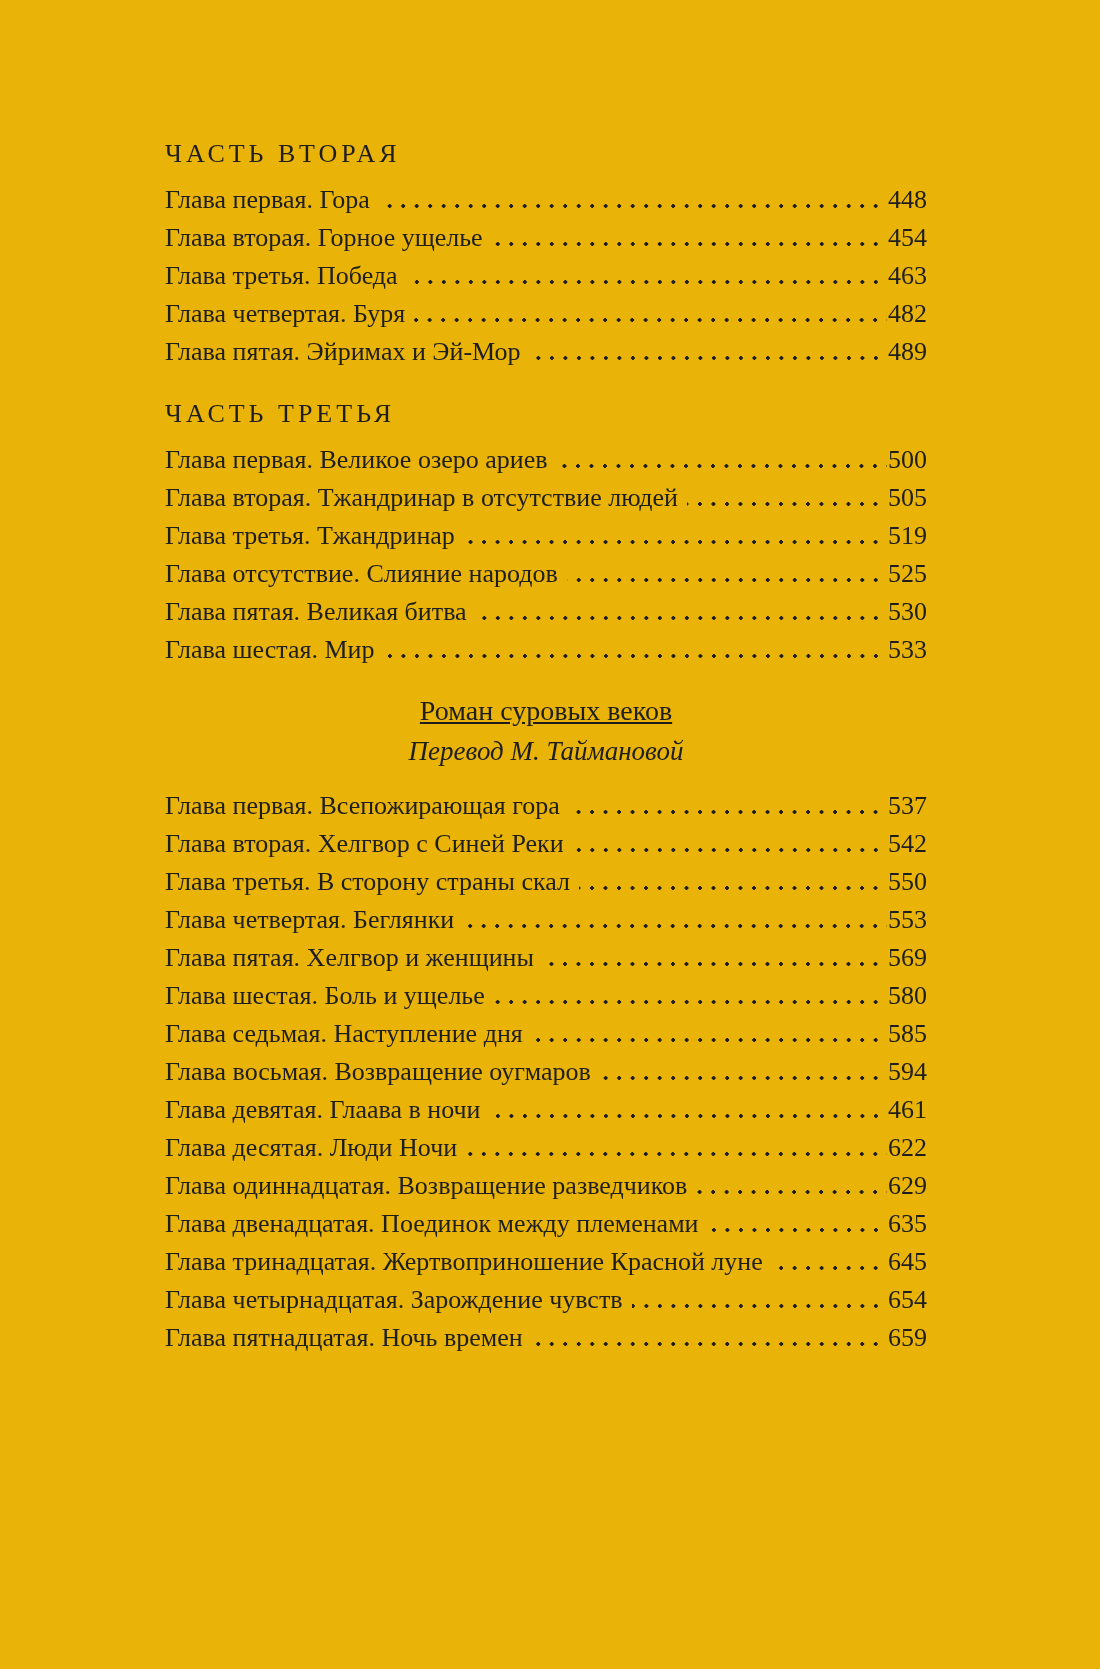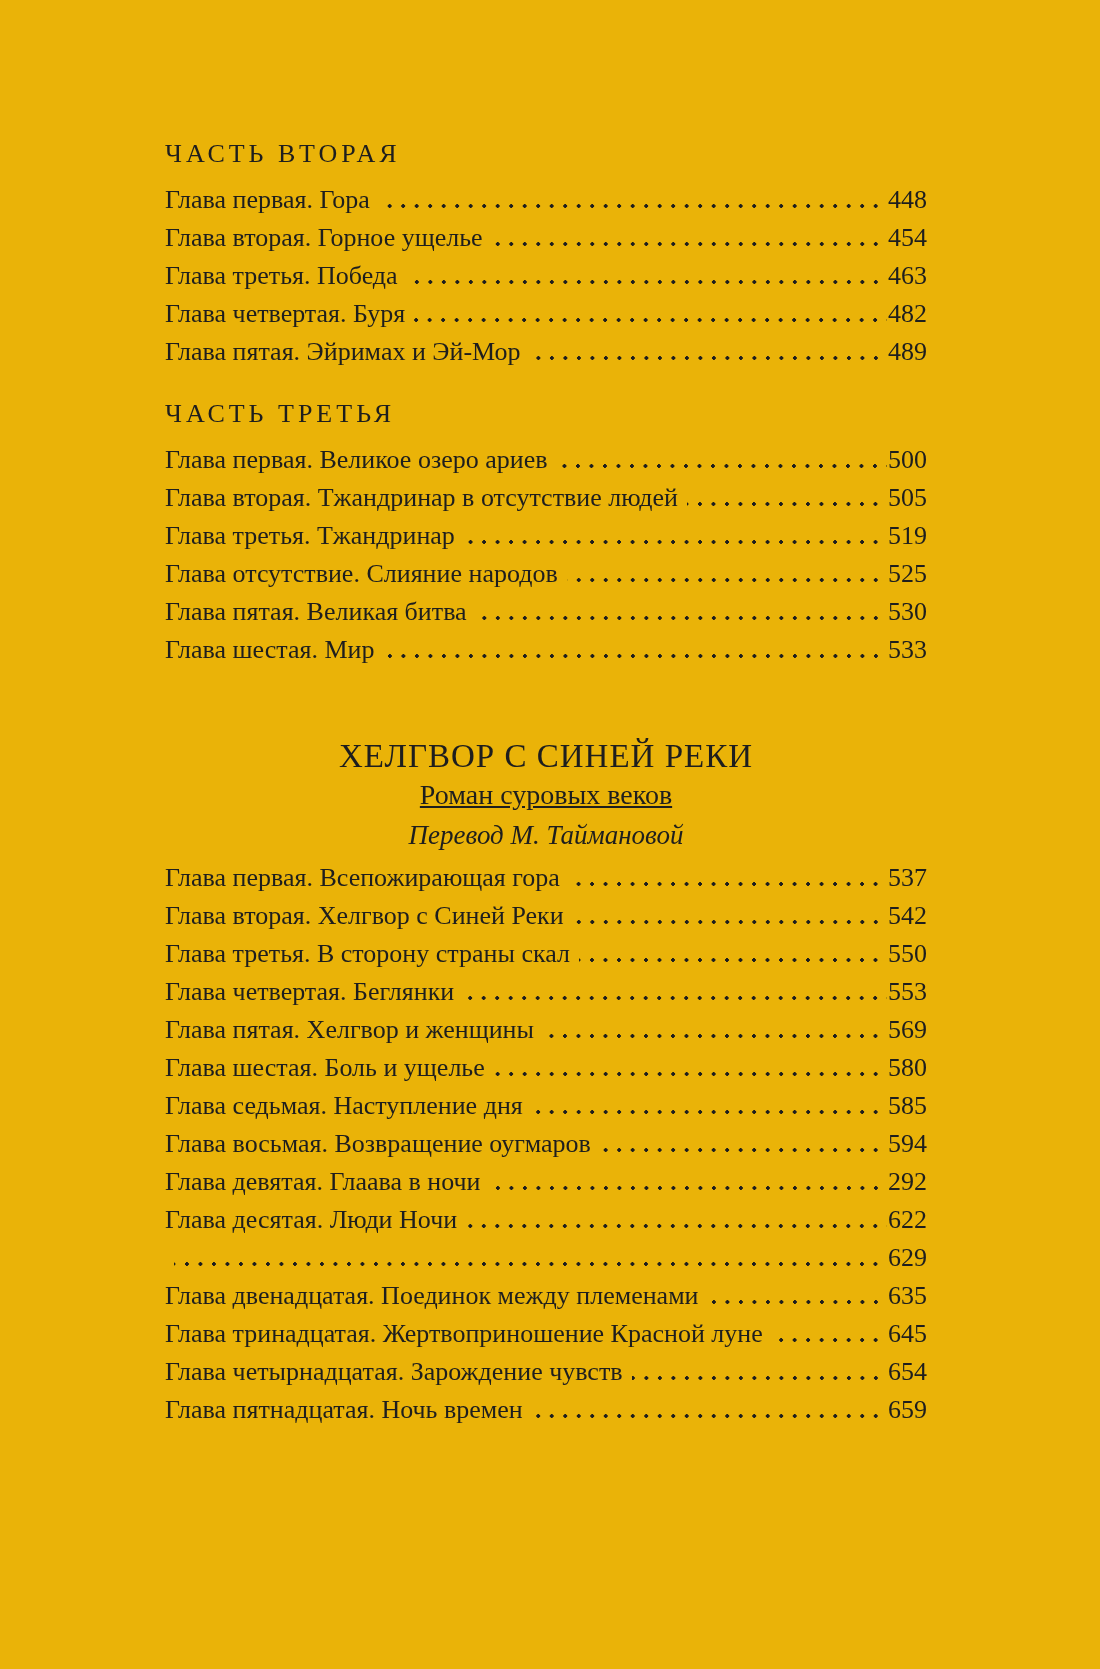--- a/index.html
+++ b/index.html
@@ -67,21 +67,21 @@
     font-size: 28px;
     line-height: 36px;
     text-decoration: underline;
   }
   .book-translator {
     margin: 4px 0 0 0;
     font-size: 27px;
     line-height: 36px;
     font-style: italic;
   }
-  .book-entries { margin-top: 6px; }
+  .book-entries { margin-top: 18px; }
 </style>
 </head>
 <body>
 
 <div class="page">
   <div class="content">
 
     <div class="section">
       <h2 class="section-header">ЧАСТЬ ВТОРАЯ</h2>
       <div class="toc-row">
@@ -139,21 +139,20 @@
         <span class="toc-page-num">530</span>
       </div>
       <div class="toc-row">
         <span class="toc-title">Глава шестая. Мир</span>
         <span class="dot-leader"></span>
         <span class="toc-page-num">533</span>
       </div>
     </div>
 
     <div class="book-heading">
-      <h1 class="book-title">ХЕЛГВОР С СИНЕЙ РЕКИ</h1>
       <p class="book-subtitle">Роман суровых веков</p>
       <p class="book-translator">Перевод М. Таймановой</p>
     </div>
 
     <div class="book-entries">
       <div class="toc-row">
         <span class="toc-title">Глава первая. Всепожирающая гора</span>
         <span class="dot-leader"></span>
         <span class="toc-page-num">537</span>
       </div>
@@ -188,28 +187,29 @@
         <span class="toc-page-num">585</span>
       </div>
       <div class="toc-row">
         <span class="toc-title">Глава восьмая. Возвращение оугмаров</span>
         <span class="dot-leader"></span>
         <span class="toc-page-num">594</span>
       </div>
       <div class="toc-row">
         <span class="toc-title">Глава девятая. Глаава в ночи</span>
         <span class="dot-leader"></span>
-        <span class="toc-page-num">292</span>
+        <span class="toc-page-num">461</span>
       </div>
       <div class="toc-row">
         <span class="toc-title">Глава десятая. Люди Ночи</span>
         <span class="dot-leader"></span>
         <span class="toc-page-num">622</span>
       </div>
       <div class="toc-row">
+        <span class="toc-title">Глава одиннадцатая. Возвращение разведчиков</span>
         <span class="dot-leader"></span>
         <span class="toc-page-num">629</span>
       </div>
       <div class="toc-row">
         <span class="toc-title">Глава двенадцатая. Поединок между племенами</span>
         <span class="dot-leader"></span>
         <span class="toc-page-num">635</span>
       </div>
       <div class="toc-row">
         <span class="toc-title">Глава тринадцатая. Жертвоприношение Красной луне</span>

